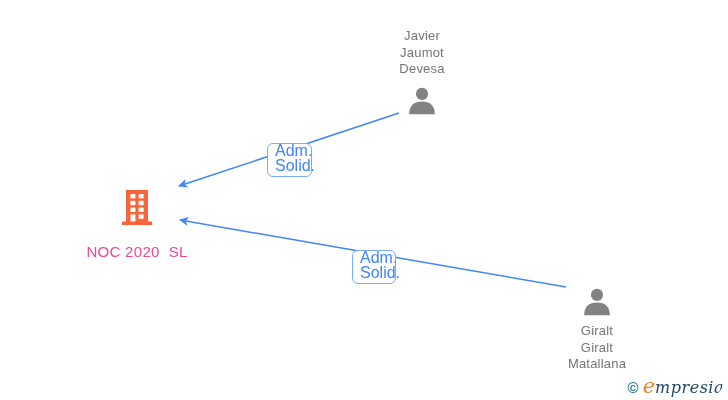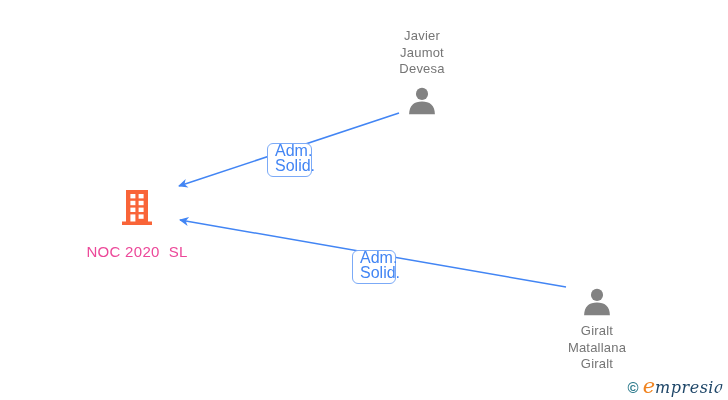--- a/index.html
+++ b/index.html
@@ -136,22 +136,22 @@
     <div class="company-label">NOC 2020  SL</div>
   </div>
 
   <div class="node person-bottom" style="left:517px; top:288px; width:160px;">
     <svg class="person-glyph" width="32" height="28" viewBox="0 0 36 30">
       <circle cx="18" cy="7" r="6.8" fill="#828282"></circle>
       <path d="M3.5 30 C3.5 19.5 9.5 15.5 18 15.5 C26.5 15.5 32.5 19.5 32.5 30 Z" fill="#828282"></path>
     </svg>
     <div class="person-name">
       <div>Giralt</div>
+      <div>Giralt</div>
       <div>Matallana</div>
-      <div>Giralt</div>
     </div>
   </div>
 
   <div class="edge-label edge-label-1">
     <div>Adm.</div>
     <div>Solid.</div>
   </div>
   <div class="edge-label edge-label-2">
     <div>Adm.</div>
     <div>Solid.</div>

